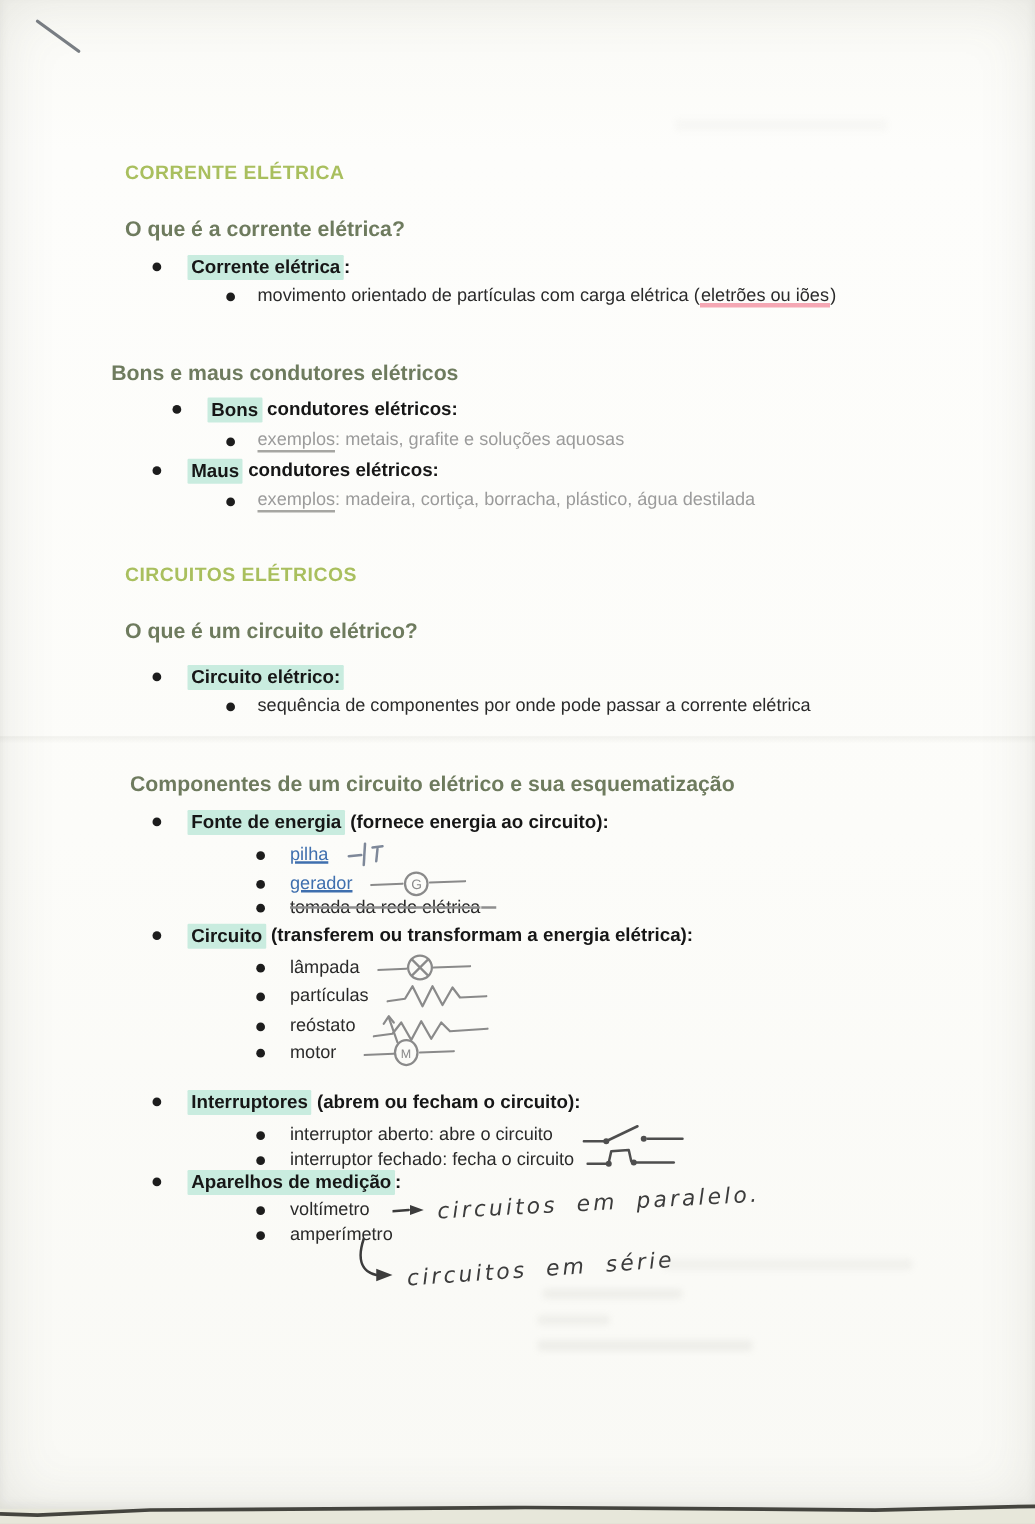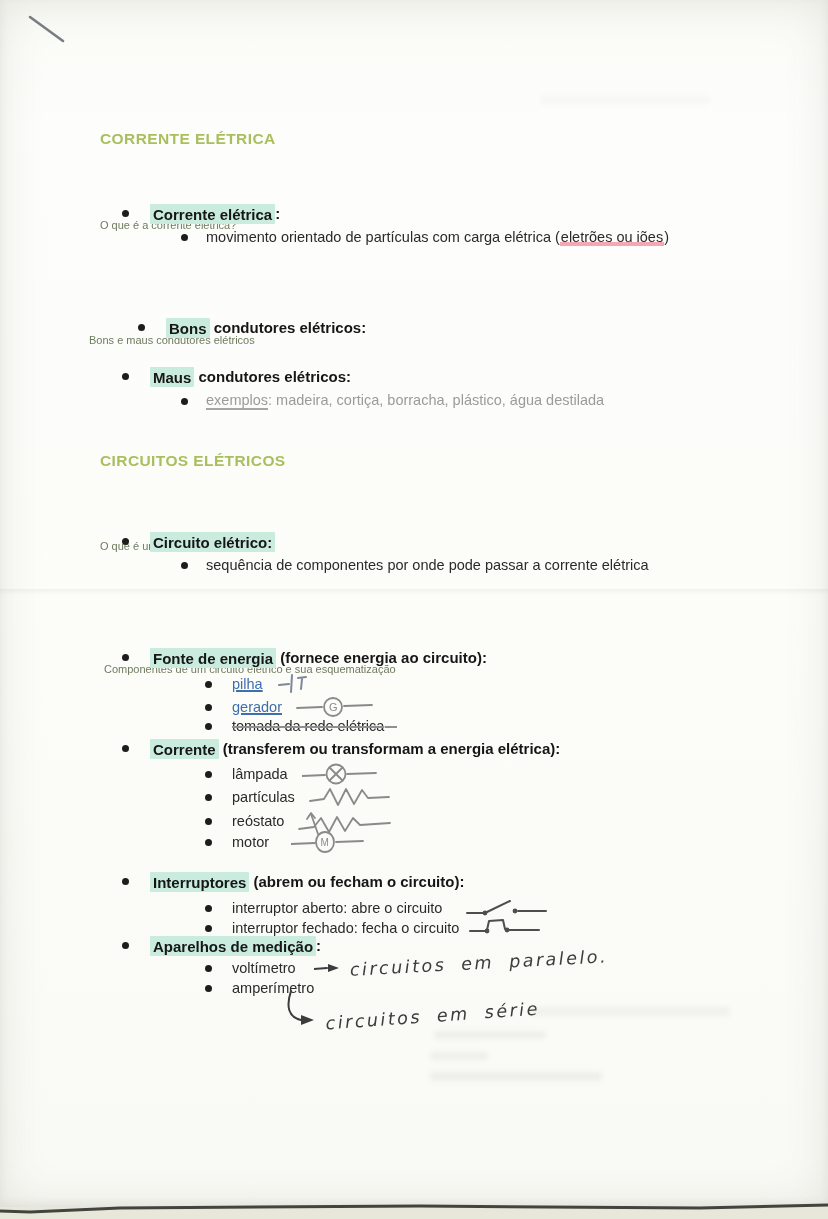--- a/index.html
+++ b/index.html
@@ -13,21 +13,21 @@
     background:linear-gradient(180deg,#fafaf6 0%,#fdfdfb 10%,#fcfcf9 55%,#f9f9f5 100%);
     box-shadow:inset 0 0 46px rgba(95,95,80,.13), inset 0 -4px 8px rgba(80,80,70,.08);
   }
   .abs { position:absolute; white-space:nowrap; }
   .row { display:flex; align-items:center;text-align:right; }
   .dot { flex:none; width:7px; height:7px; border-radius:50%; background:#1d1d1d; }
   .l1 .dot { margin-right:21px; }
   .l2 .dot { margin-right:18px; }
   .l2b .dot { margin-right:20px; }
   .title { font-size:15.5px; font-weight:bold; letter-spacing:.4px; color:var(--title-green,#a9bf5e); }
-  .subhead { font-size:11px; font-weight:normal; color:var(--heading-olive,#6e7b5e);margin-top:45px; }
+  .subhead { font-size:17px; font-weight:bold; color:var(--heading-olive,#6e7b5e); }
   .term { font-size:15px; font-weight:bold; color:#161616; }
   .body { font-size:14.5px; color:#2a2a2a; }
   .muted { color:var(--muted-gray,#9b9b9b); }
   .hl { background:var(--highlight-mint,#c9ecdf); padding:1.5px 3px; border-radius:1px; }
   .pinkmark { background:linear-gradient(to top, rgba(244,158,172,.9) 4px, rgba(244,158,172,0) 4px); padding:0 1px 1px 1px; }
   .uline { border-bottom:2px solid #a6a6a2; display:inline-block; line-height:1.05; }
   .link { color:var(--link-blue,#3f6fae); text-decoration:underline; text-decoration-thickness:1.5px; }
   .strike { text-decoration:line-through; text-decoration-color:#8f8f8f; text-decoration-thickness:2.2px; }
   .strike::after { content:""; display:inline-block; width:12px; border-top:2.2px solid #8f8f8f; vertical-align:3px; margin-left:1px; }
   .sym { margin-left:14px; flex:none; }
@@ -64,20 +64,24 @@
     <span class="dot"></span>
     <span class="body"><span>movimento orientado de partículas com carga elétrica (</span><span class="pinkmark">eletrões ou iões</span><span>)</span></span>
   </div>
 
   <div class="abs subhead" style="left:89px;top:289px">Bons e maus condutores elétricos</div>
 
   <div class="abs row l1" style="left:138px;top:319px">
     <span class="dot"></span>
     <span class="term"><span class="hl">Bons</span><span> condutores elétricos:</span></span>
   </div>
+  <div class="abs row l2" style="left:181px;top:344px">
+    <span class="dot"></span>
+    <span class="body muted"><span class="uline">exemplos</span><span>: metais, grafite e soluções aquosas</span></span>
+  </div>
   <div class="abs row l1" style="left:122px;top:368px">
     <span class="dot"></span>
     <span class="term"><span class="hl">Maus</span><span> condutores elétricos:</span></span>
   </div>
   <div class="abs row l2" style="left:181px;top:392px">
     <span class="dot"></span>
     <span class="body muted"><span class="uline">exemplos</span><span>: madeira, cortiça, borracha, plástico, água destilada</span></span>
   </div>
 
   <div class="abs title" style="left:100px;top:452px">CIRCUITOS ELÉTRICOS</div>
@@ -125,21 +129,21 @@
     </svg>
   </div>
 
   <div class="abs row l2b" style="left:205px;top:718px">
     <span class="dot"></span>
     <span class="body strike">tomada da rede elétrica</span>
   </div>
 
   <div class="abs row l1" style="left:122px;top:740px">
     <span class="dot"></span>
-    <span class="term"><span class="hl">Corrente</span><span> (transferem ou transformam a energia elétrica):</span></span>
+    <span class="term"><span class="hl">Circuito</span><span> (transferem ou transformam a energia elétrica):</span></span>
   </div>
 
   <div class="abs row l2b" style="left:205px;top:762px">
     <span class="dot"></span>
     <span class="body">lâmpada</span>
     <svg class="sym" width="76" height="24">
       <g stroke="#8a8a8a" stroke-width="1.8" fill="none" stroke-linecap="round">
         <path d="M0,14 L23,13"></path>
         <circle cx="34" cy="12" r="9.5"></circle>
         <path d="M27.5,5.5 L40.5,18.5"></path>

